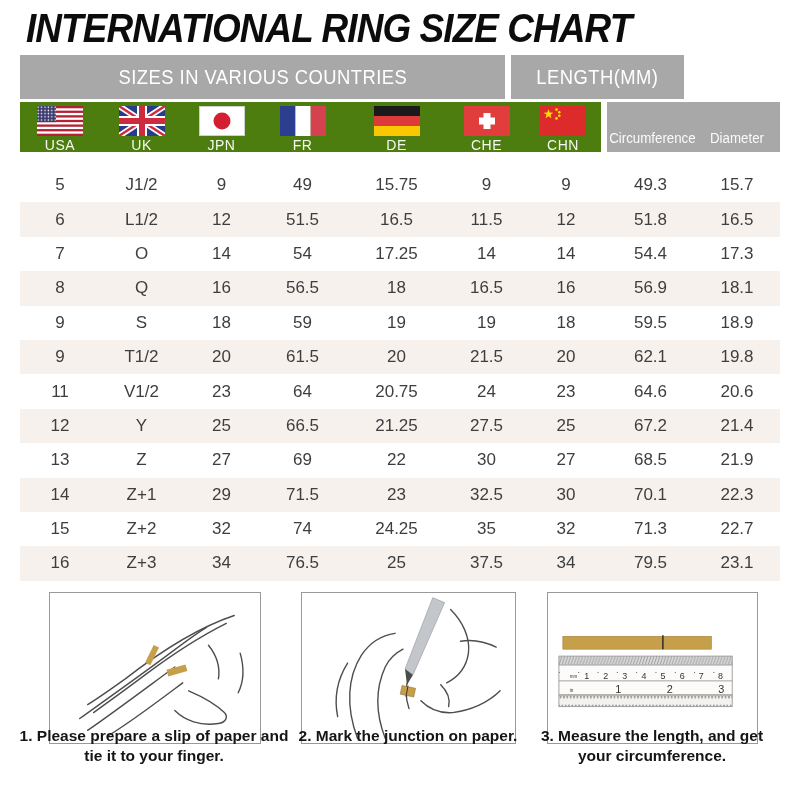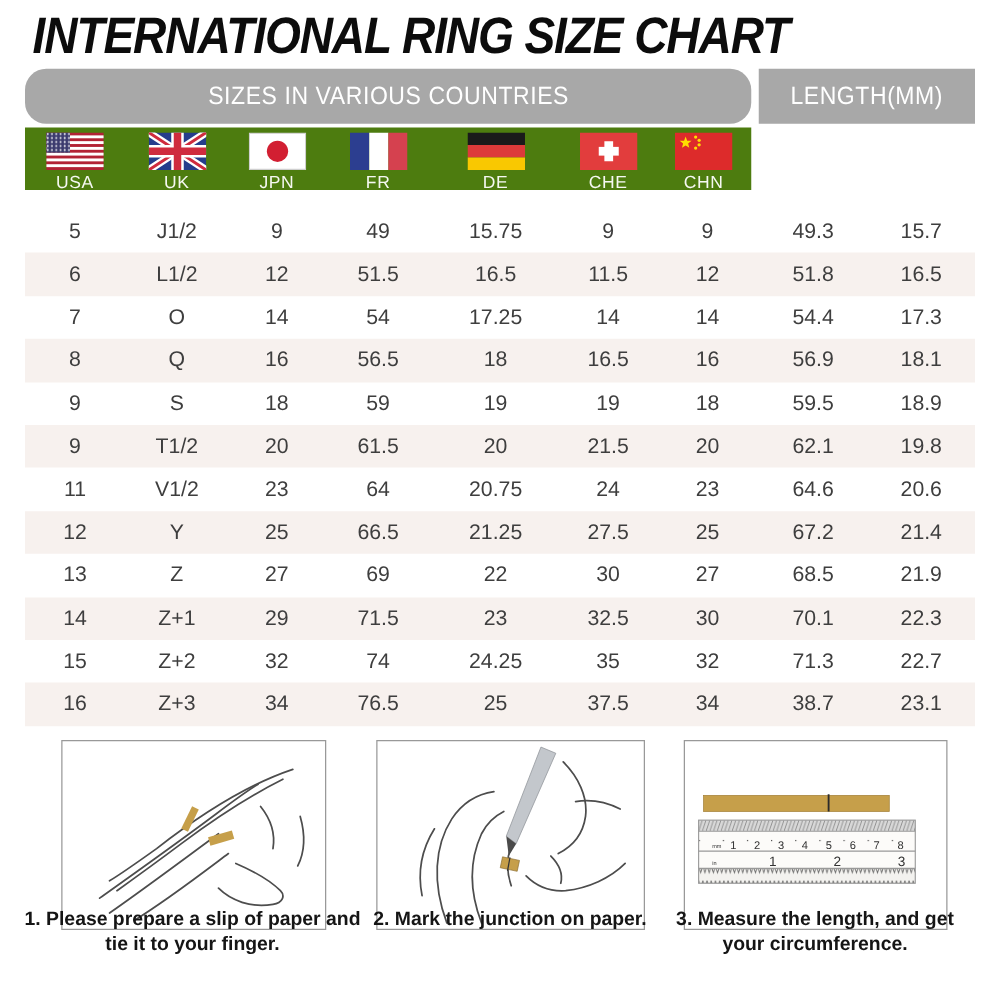--- a/index.html
+++ b/index.html
@@ -7,21 +7,21 @@
         font-family:"Liberation Sans","DejaVu Sans",sans-serif;}
   
   .title{position:absolute;left:26px;top:5px;margin:0;font-size:41px;font-style:italic;
          font-weight:bold;color:#0c0c0c;letter-spacing:-1px;transform:scaleX(.9);
          transform-origin:left center;white-space:nowrap;}
   
   .hdr-row1{position:absolute;left:20px;top:55px;width:760px;height:44px;display:flex;gap:6px;}
   .hdr-cell{background:#a8a8a8;color:#fff;display:flex;align-items:center;justify-content:center;
             font-size:20px;letter-spacing:.5px;}
   .hdr-cell .squeeze{transform:scaleX(.92);white-space:nowrap;}
-  .hdr-left{width:581px;border-radius:17px;}
+  .hdr-left{width:485px;}
   .hdr-right{width:173px;}
   .hdr-row2{position:absolute;left:20px;top:102px;width:760px;height:50px;display:flex;gap:6px;}
   .countries{width:581px;background:#4d7c0f;display:grid;
              grid-template-columns:80px 83px 77px 85px 103px 77px 76px;}
   .country-cell{display:flex;flex-direction:column;align-items:center;justify-content:flex-start;}
   .country-cell svg{margin-top:4px;display:block;}
   .country-label{color:rgba(255,255,255,.95);font-size:14px;margin-top:1px;letter-spacing:.5px;}
   .length-cols{width:173px;background:#a8a8a8;display:grid;grid-template-columns:87px 86px;
                align-items:end;}
   .length-label{color:rgba(255,255,255,.95);font-size:14px;text-align:center;padding-bottom:6px;
@@ -136,20 +136,24 @@
           <polygon fill="#ffde00" points="8.5,3.2 9.73,6.5 13.26,6.65 10.5,8.85 11.44,12.25 8.5,10.3 5.56,12.25 6.5,8.85 3.74,6.65 7.27,6.5"></polygon>
           <circle cx="16.5" cy="3.6" r="1.3" fill="#ffde00"></circle>
           <circle cx="19.3" cy="6.2" r="1.3" fill="#ffde00"></circle>
           <circle cx="19.3" cy="9.8" r="1.3" fill="#ffde00"></circle>
           <circle cx="16.5" cy="12.4" r="1.3" fill="#ffde00"></circle>
         </svg>
         <span class="country-label">CHN</span>
       </div>
 
     </div>
+    <div class="length-cols">
+      <span class="length-label">Circumference</span>
+      <span class="length-label">Diameter</span>
+    </div>
   </div>
 
   <div class="tbody">
       <div class="trow">
         <div class="tcell">5</div>
         <div class="tcell">J1/2</div>
         <div class="tcell">9</div>
         <div class="tcell">49</div>
         <div class="tcell">15.75</div>
         <div class="tcell">9</div>
@@ -268,21 +272,21 @@
         <div class="tcell">22.7</div>
       </div>
       <div class="trow alt">
         <div class="tcell">16</div>
         <div class="tcell">Z+3</div>
         <div class="tcell">34</div>
         <div class="tcell">76.5</div>
         <div class="tcell">25</div>
         <div class="tcell">37.5</div>
         <div class="tcell">34</div>
-        <div class="tcell">38.7</div>
+        <div class="tcell">79.5</div>
         <div class="tcell">23.1</div>
       </div>
     </div>
 
   <div class="step-box box1">
     <svg width="208" height="148" viewBox="0 0 210 148">
       <g fill="none" stroke="#4d4d4d" stroke-width="1.4" stroke-linecap="round">
         <path d="M186,22 C150,34 112,58 76,86 C62,96 48,106 38,112"></path>
         <path d="M44,120 C58,110 76,97 96,82 C124,61 154,42 178,30"></path>
         <path d="M30,126 C58,106 92,82 124,58 C136,49 148,40 158,34"></path>

